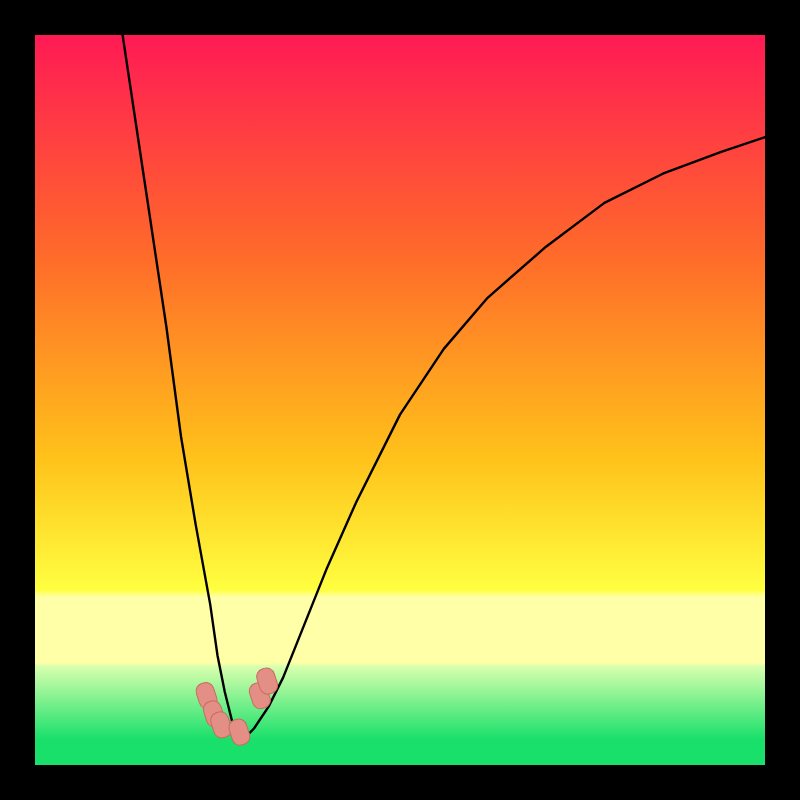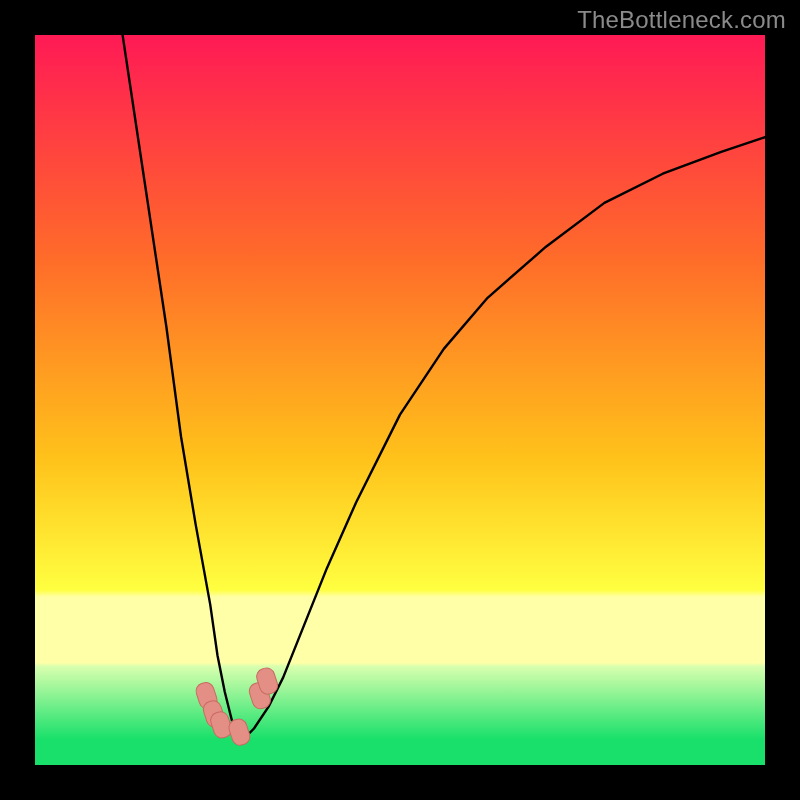--- a/index.html
+++ b/index.html
@@ -36,21 +36,20 @@
     letter-spacing: 0.2px;
   }
   svg {
     display: block;
   }
 </style>
 </head>
 <body>
 
 <div class="frame">
-  <div class="watermark">TheBottleneck.com</div>
   <div class="plot">
     <svg id="chart-svg" width="730" height="730" viewBox="0 0 730 730" preserveAspectRatio="none">
         <defs>
           <linearGradient id="bg" x1="0" y1="0" x2="0" y2="1">
             <stop offset="0%" stop-color="#ff1a55"></stop>
             <stop offset="30%" stop-color="#ff6a2a"></stop>
             <stop offset="57.99999999999999%" stop-color="#ffc21a"></stop>
             <stop offset="76%" stop-color="#ffff40"></stop>
             <stop offset="77%" stop-color="#ffffa8"></stop>
             <stop offset="86%" stop-color="#ffffa8"></stop>

